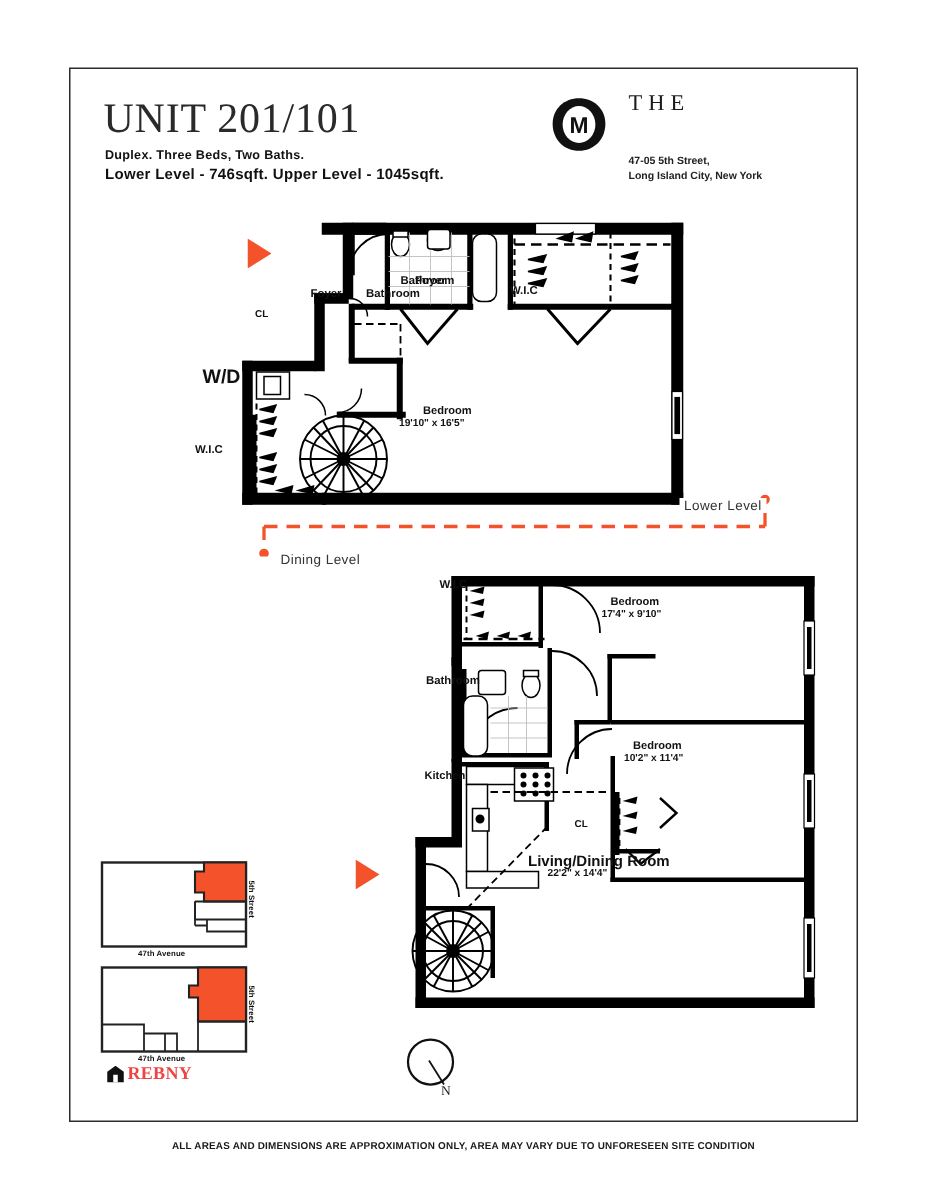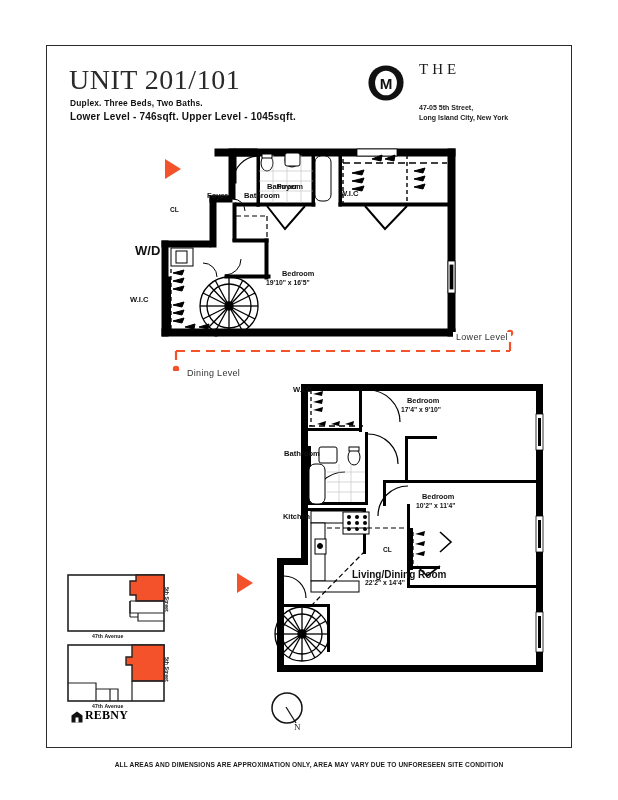--- a/index.html
+++ b/index.html
@@ -83,21 +83,21 @@
     position: absolute;
     font-size: 5.2px; font-weight: 700; color: #111;
     letter-spacing: 0.1px; white-space: nowrap;
     transform: rotate(90deg); transform-origin: left top;
   }
   
   .rebny { position: absolute; left: 24px; top: 663px; }
   .rebny-text {
     position: absolute; left: 14px; top: -1px;
     font-family: "Liberation Serif", serif;
-    font-size: 12px; font-weight: 700; color: #000000;
+    font-size: 12px; font-weight: 700; color: #ef4444;
     letter-spacing: 0.2px;
     text-align: center;
   }
   
   .compass { position: absolute; left: 223px; top: 645px; }
   .compass-n {
     position: absolute; left: 24px; top: 31px;
     font-family: "Liberation Serif", serif;
     font-size: 9px; color: #1a1a1a;
   }

